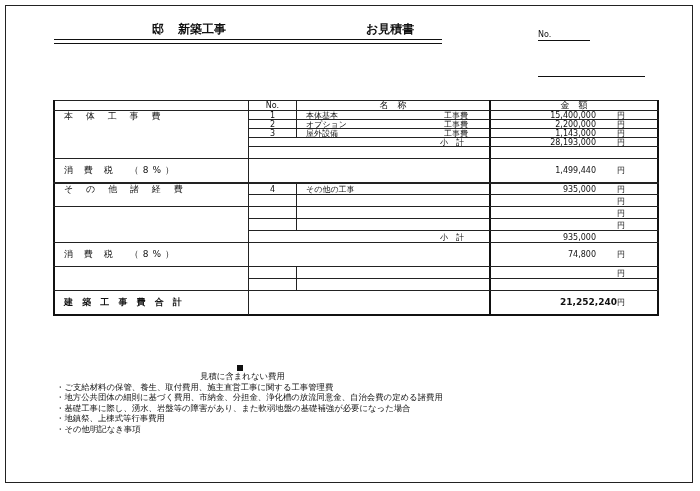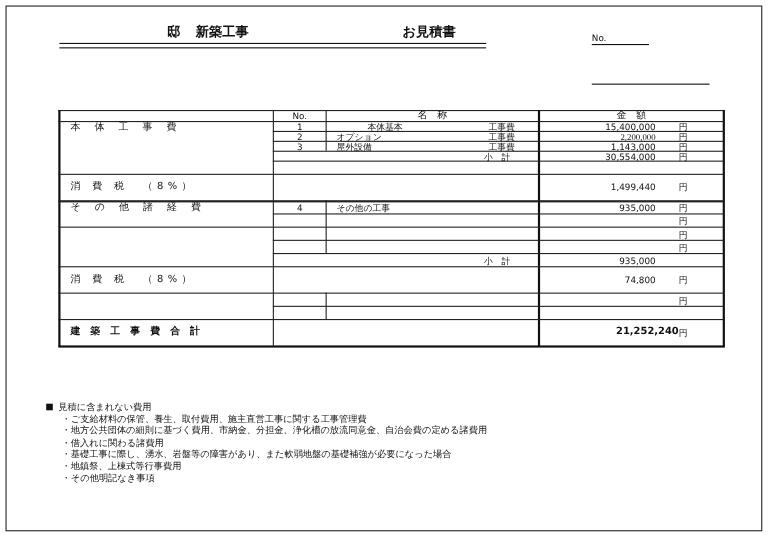--- a/index.html
+++ b/index.html
@@ -12,21 +12,21 @@
   .dbl { position:absolute; height:3px; border-top:1px solid #111; border-bottom:1px solid #111; }
   .line { position:absolute; background:#111; }
   .hl { position:absolute; height:1px; background:#222; }
   .vl { position:absolute; width:1px; background:#222; }
   .thick { background:#111; }
   .cell { position:absolute; font-size:8px; line-height:9px; white-space:nowrap; }
   .label { font-size:9px; letter-spacing:5px; }
   .num { text-align:right; }
   .yen { font-size:8px; }
   .notes { position:absolute; left:42px; top:365px; font-size:8.4px; line-height:10.6px; }
-  .notes .bullet-head { display:flex; align-items:center; }
+  .notes .bullet-head { display:flex; align-items:center;flex-direction:column; }
   .sq { display:inline-block; width:6px; height:6px; background:#111; margin-right:5px; }
   .notes .item { padding-left:14px; }
 </style>
 </head>
 <body>
 
 <div class="frame"></div>
 
 <div class="abs title" style="left:152px; top:21px;">邸</div>
 <div class="abs title" style="left:178px; top:21px;">新築工事</div>
@@ -68,42 +68,42 @@
 </div>
 
 <div class="cell" style="left:249px; top:101px; width:47px; text-align:center;">No.</div>
 <div class="cell" style="left:297px; top:101px; width:192px; text-align:center; font-size:9px;">名　称</div>
 <div class="cell" style="left:491px; top:101px; width:166px; text-align:center; font-size:9px;">金　額</div>
 
 <div class="cell label" style="left:64px; top:112px;">本 体 工 事 費</div>
 
 <div>
   <div class="cell" style="left:249px; top:111px; width:47px; text-align:center;">1</div>
-  <div class="cell" style="left:306px; top:111px;margin-left:28px;">本体基本</div>
+  <div class="cell" style="left:306px; top:111px;">本体基本</div>
   <div class="cell" style="left:444px; top:111px;">工事費</div>
   <div class="cell num" style="left:491px; top:111px; width:105px;">15,400,000</div>
   <div class="cell yen" style="left:617px; top:111px;">円</div>
 </div>
 <div>
   <div class="cell" style="left:249px; top:120px; width:47px; text-align:center;">2</div>
   <div class="cell" style="left:306px; top:120px;">オプション</div>
   <div class="cell" style="left:444px; top:120px;">工事費</div>
-  <div class="cell num" style="left:491px; top:120px; width:105px;font-family:Liberation Serif, serif;">2,200,000</div>
+  <div class="cell num" style="left:491px; top:120px; width:105px;">2,200,000</div>
   <div class="cell yen" style="left:617px; top:120px;">円</div>
 </div>
 <div>
   <div class="cell" style="left:249px; top:129px; width:47px; text-align:center;">3</div>
   <div class="cell" style="left:306px; top:129px;">屋外設備</div>
   <div class="cell" style="left:444px; top:129px;">工事費</div>
   <div class="cell num" style="left:491px; top:129px; width:105px;">1,143,000</div>
   <div class="cell yen" style="left:617px; top:129px;">円</div>
 </div>
 <div>
   <div class="cell" style="left:440px; top:138px;">小　計</div>
-  <div class="cell num" style="left:491px; top:138px; width:105px;">30,554,000</div>
+  <div class="cell num" style="left:491px; top:138px; width:105px;">28,193,000</div>
   <div class="cell yen" style="left:617px; top:138px;">円</div>
 </div>
 
 <div>
   <div class="cell label" style="left:64px; top:166px; letter-spacing:4px;">消 費 税　（8%）</div>
   <div class="cell num" style="left:491px; top:166px; width:105px;">1,499,440</div>
   <div class="cell yen" style="left:617px; top:166px;">円</div>
 </div>
 
 <div class="cell label" style="left:64px; top:185px;">そ の 他 諸 経 費</div>
@@ -142,17 +142,16 @@
   <div class="cell yen" style="left:617px; top:298px;">円</div>
 </div>
 
 <div class="notes">
   <div class="bullet-head">
     <span class="sq"></span>
     <span>見積に含まれない費用</span>
   </div>
   <div class="item">・ご支給材料の保管、養生、取付費用、施主直営工事に関する工事管理費</div>
   <div class="item">・地方公共団体の細則に基づく費用、市納金、分担金、浄化槽の放流同意金、自治会費の定める諸費用</div>
-  <div class="item">・借入れに関わる諸費用</div>
   <div class="item">・基礎工事に際し、湧水、岩盤等の障害があり、また軟弱地盤の基礎補強が必要になった場合</div>
   <div class="item">・地鎮祭、上棟式等行事費用</div>
   <div class="item">・その他明記なき事項</div>
 </div>
 
 </body></html>

